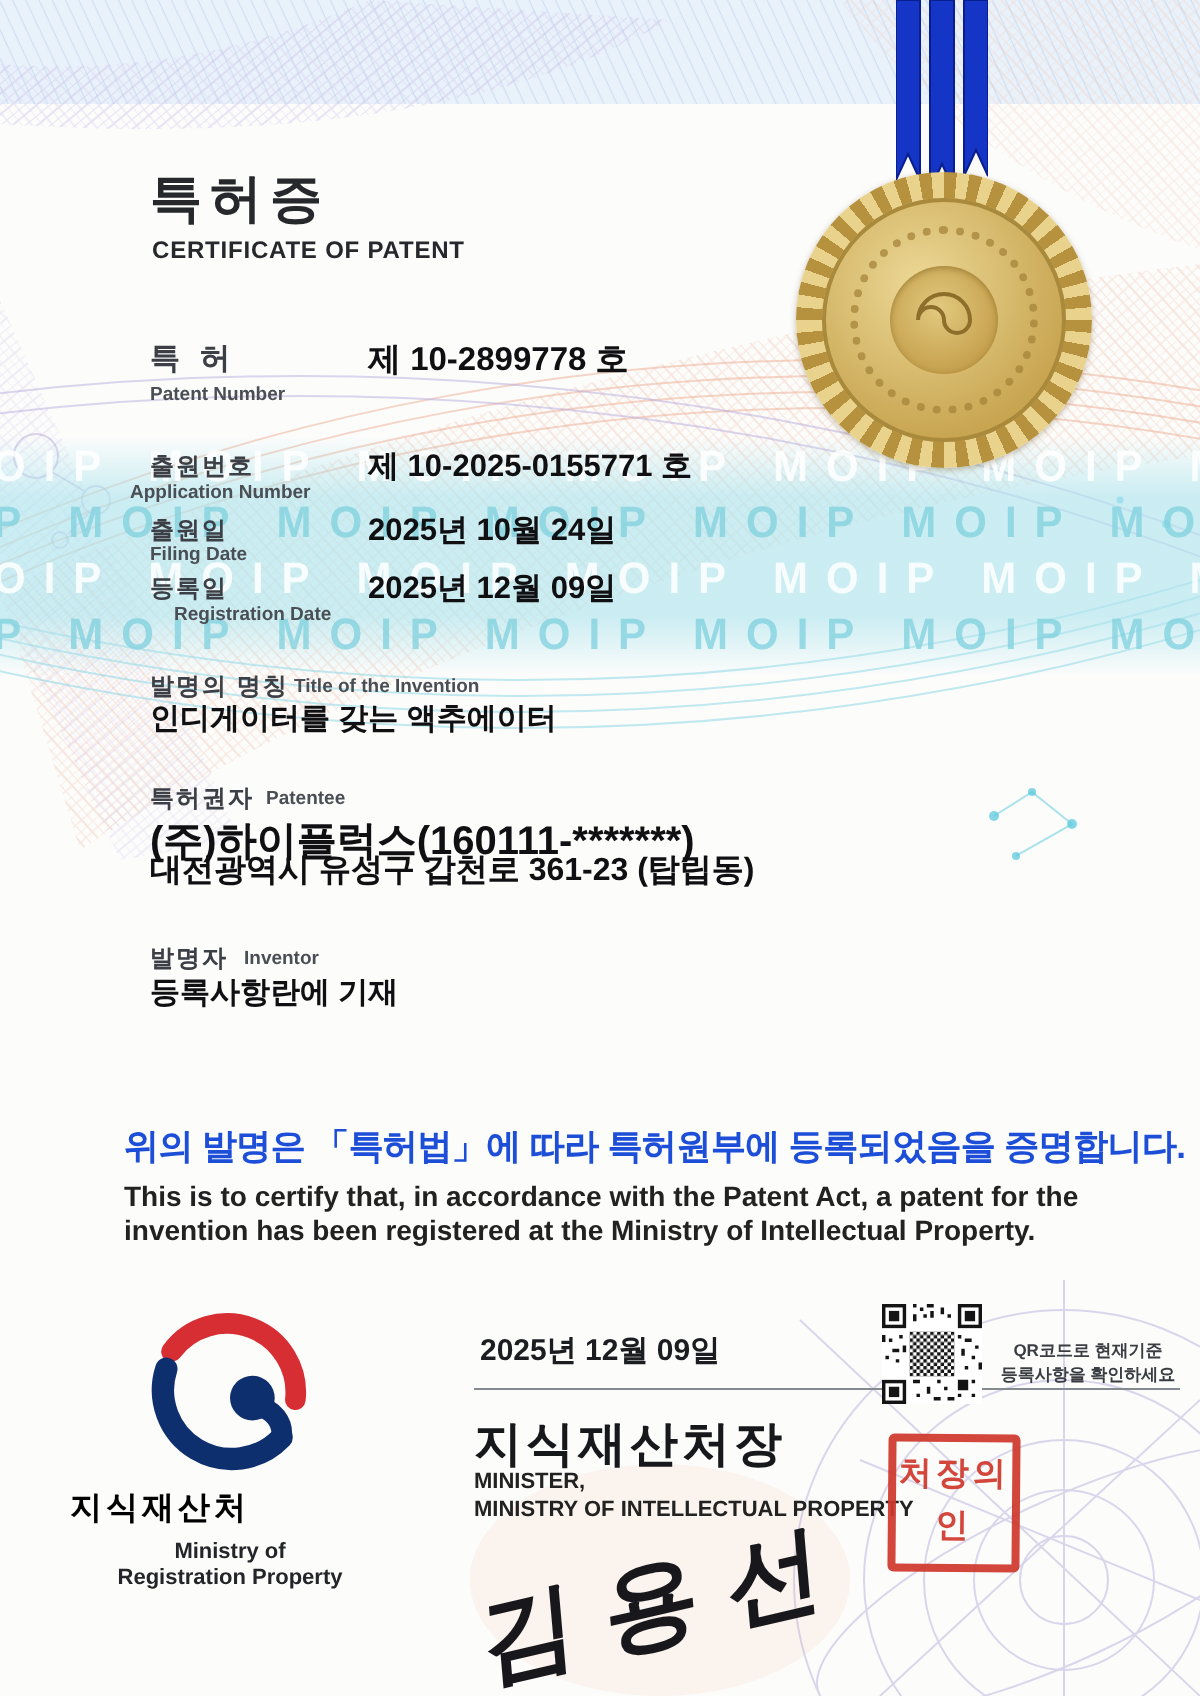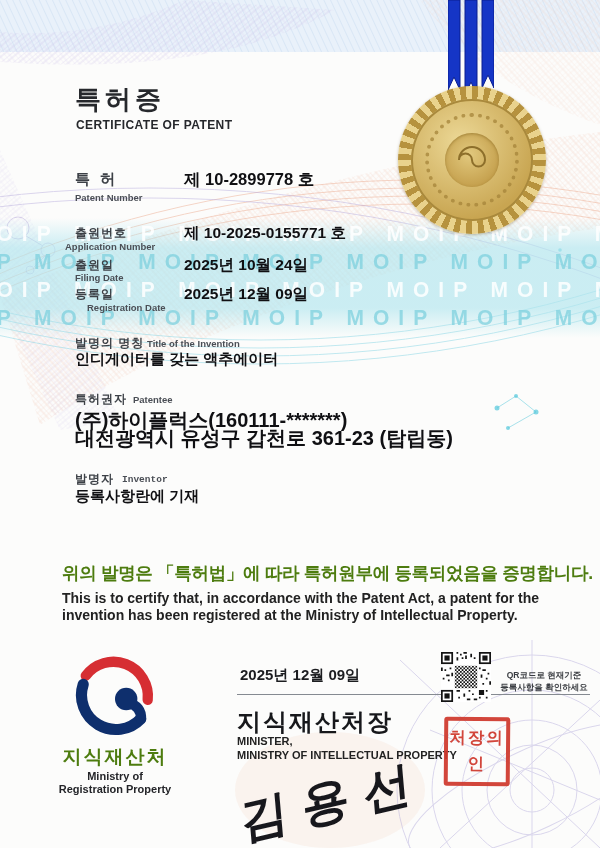--- a/index.html
+++ b/index.html
@@ -18,33 +18,33 @@
   .wm-dark{color:rgba(126,208,222,.75);}
   
   .content{left:0;top:0;width:600px;height:848px;z-index:2;}
   .t-ko{font-size:26px;font-weight:bold;letter-spacing:4px;color:#26282c;}
   .t-en{font-size:12px;font-weight:bold;letter-spacing:.4px;color:#26282c;}
   .lbl{font-weight:bold;color:#3c4046;font-size:12px;letter-spacing:1px;}
   .lbl-big{font-size:15px;letter-spacing:3px;}
   .sub{font-weight:bold;color:#4a4e55;font-size:9.5px;}
   .val{font-weight:bold;color:#101013;font-size:15.5px;}
   .val-big{font-size:16.5px;}
-  .stmt-ko{font-size:17.5px;font-weight:bold;color:#4d7c0f;letter-spacing:-.3px;}
+  .stmt-ko{font-size:17.5px;font-weight:bold;color:#1d4ed8;letter-spacing:-.3px;}
   .stmt-en{font-size:14px;font-weight:bold;color:#222;line-height:17px;}
   .date{font-size:15px;font-weight:bold;color:#1c1d20;}
   .rule{background:#858a91;height:1px;}
   .minister-ko{font-size:24px;font-weight:bold;letter-spacing:2px;color:#17181b;}
   .minister-en{font-size:11px;font-weight:bold;color:#222;line-height:13.5px;}
   .qr-cap{font-size:8.5px;font-weight:bold;color:#3a3d42;line-height:11px;text-align:center;}
   .stamp{width:58px;height:58px;border:4px solid #cf392d;border-radius:3px;
     color:#cf392d;font-weight:bold;font-size:16.5px;letter-spacing:2px;line-height:26px;
     text-align:center;padding-top:3px;opacity:.93;transform:rotate(.5deg);}
   .sig{font-family:"DejaVu Serif",serif;font-size:48px;font-weight:600;color:#17171c;
     letter-spacing:15px;transform:rotate(-13deg) skewX(-8deg);transform-origin:left top;white-space:nowrap;}
-  .logo-ko{font-size:19px;font-weight:bold;letter-spacing:2px;color:#4d7c0f;text-align:center;}
+  .logo-ko{font-size:16px;font-weight:bold;letter-spacing:2px;color:#000000;text-align:left;}
   .logo-en{font-size:11px;font-weight:bold;color:#242529;text-align:center;line-height:13px;}
   
   .medal{left:398px;top:86px;width:148px;height:148px;}
   .sunburst{position:absolute;inset:0;border-radius:50%;
     background:repeating-conic-gradient(#b6923e 0 5deg,#e9d28c 5deg 10deg);
     box-shadow:0 1px 3px rgba(90,70,20,.35);}
   .m-disc{position:absolute;inset:13px;border-radius:50%;
     background:radial-gradient(circle at 40% 35%,#ecd896,#c8a551 72%);
     box-shadow:inset 0 0 0 2px #a9893c;}
   .m-wreath{position:absolute;inset:27px;border-radius:50%;border:4px dotted #a6853a;opacity:.75;}
@@ -165,24 +165,24 @@
     <div class="abs sub" style="left:75px;top:302px;margin-left:12px;">Registration Date</div>
     <div class="abs val" style="left:184px;top:284px;">2025년 12월 09일</div>
 
     <div class="abs lbl" style="left:75px;top:335px;">발명의 명칭</div>
     <div class="abs sub" style="left:147px;top:338px;">Title of the Invention</div>
     <div class="abs val" style="left:75px;top:350px;font-size:15px;">인디게이터를 갖는 액추에이터</div>
 
     <div class="abs lbl" style="left:75px;top:391px;">특허권자</div>
     <div class="abs sub" style="left:133px;top:394px;">Patentee</div>
     <div class="abs val" style="left:75px;top:407px;font-size:20px;">(주)하이플럭스(160111-*******)</div>
-    <div class="abs val" style="left:75px;top:425px;font-size:20px;">대전광역시 유성구 갑천로 361-23 (탑립동)</div>
+    <div class="abs val" style="left:75px;top:425px;font-size:16px;">대전광역시 유성구 갑천로 361-23 (탑립동)</div>
 
     <div class="abs lbl" style="left:75px;top:471px;">발명자</div>
-    <div class="abs sub" style="left:122px;top:474px;font-family:Liberation Mono, monospace;">Inventor</div>
+    <div class="abs sub" style="left:122px;top:474px;">Inventor</div>
     <div class="abs val" style="left:75px;top:487px;font-size:15px;">등록사항란에 기재</div>
 
     <div class="abs stmt-ko" style="left:62px;top:561px;">위의 발명은 「특허법」에 따라 특허원부에 등록되었음을 증명합니다.</div>
     <div class="abs stmt-en" style="left:62px;top:590px;">This is to certify that, in accordance with the Patent Act, a patent for the</div>
     <div class="abs stmt-en" style="left:62px;top:607px;">invention has been registered at the Ministry of Intellectual Property.</div>
 
     <svg class="abs" style="left:72px;top:650px;" width="86" height="86" viewBox="0 0 100 100">
       <path d="M 16 30 A 40 40 0 0 1 88 58" stroke="#d62e33" stroke-width="12" fill="none" stroke-linecap="round"></path>
       <path d="M 13 40 A 40 40 0 0 0 80 80" stroke="#0e2f6d" stroke-width="13" fill="none" stroke-linecap="round"></path>
       <path d="M 80 80 A 16 16 0 0 0 66 62" stroke="#0e2f6d" stroke-width="12" fill="none" stroke-linecap="round"></path>

